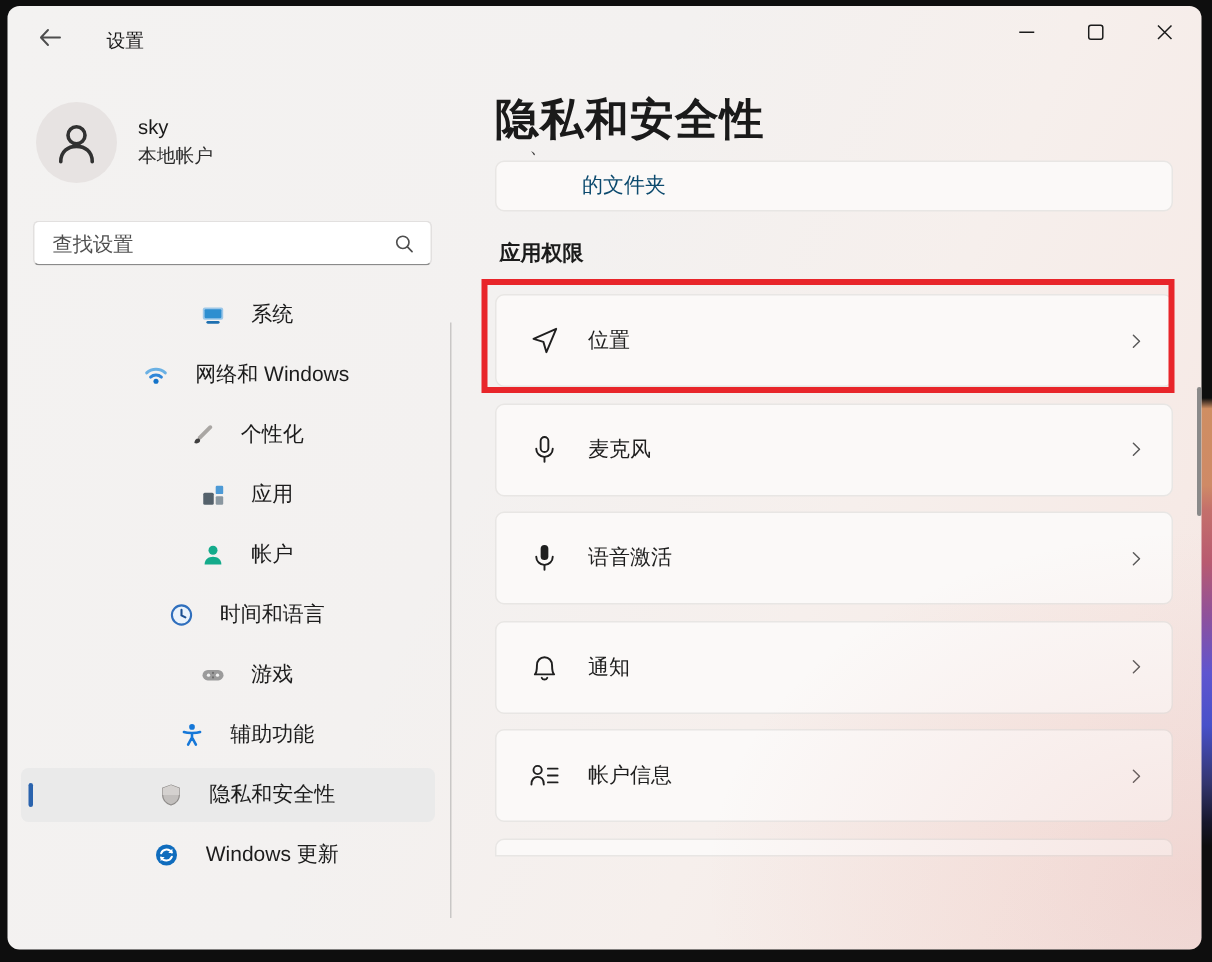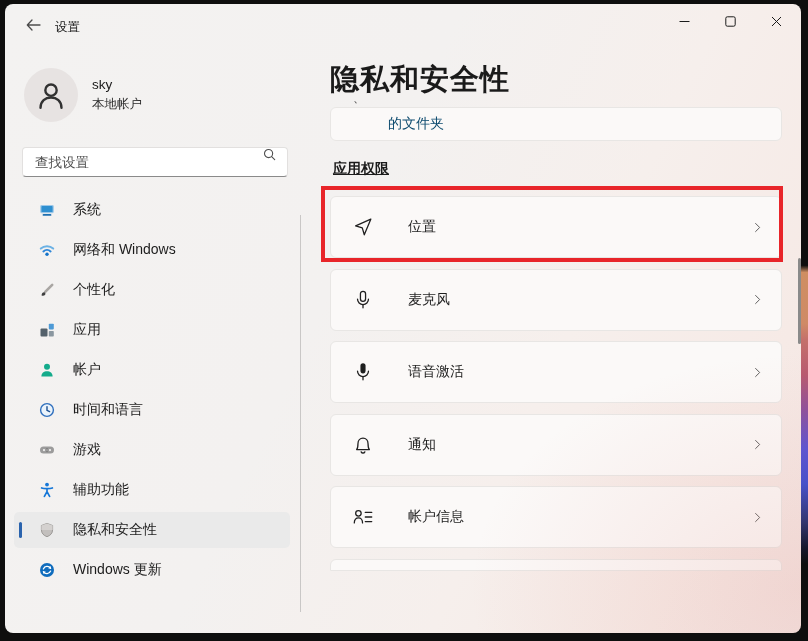--- a/index.html
+++ b/index.html
@@ -21,66 +21,66 @@
     background:linear-gradient(115deg,#f3f2f1 0%,#f3f1f0 42%,#f6efec 66%,#f6eae6 86%,#f3e5e3 100%);
     border-radius:8px; overflow:hidden; }
   #window::after { content:""; position:absolute; right:0; bottom:0; width:360px; height:300px;
     background:radial-gradient(ellipse at 100% 85%, rgba(226,148,138,0.20), rgba(226,148,138,0) 65%);
     pointer-events:none; }
 
   
   .titlebar { position:absolute; left:0; top:0; width:100%; height:44px; }
   .back-btn { position:absolute; left:13px; top:8px; width:30px; height:26px; display:flex;
     align-items:center; justify-content:center; color:#4d4d4d; font-size:16px; cursor:pointer; }
-  .win-title { position:absolute; left:50px; top:15px; font-size:12.5px; color:#191919; }
+  .win-title { position:absolute; left:66px; top:15px; font-size:12.5px; color:#191919; }
   .win-controls { position:absolute; right:2px; top:0; display:flex; }
   .win-btn { width:46px; height:34px; display:flex; align-items:center; justify-content:center; }
   .win-btn svg { display:block; }
 
   
   .avatar { position:absolute; left:19px; top:64px; width:54px; height:54px; border-radius:50%;
     background:#e7e3e2; display:flex; align-items:center; justify-content:center; }
   .user-name { position:absolute; left:87px; top:73px; font-size:13.5px; font-weight:normal; color:#191919; }
   .user-type { position:absolute; left:87px; top:92px; font-size:12.5px; color:#2b2b2b; }
 
   .searchbox { position:absolute; left:17px; top:143px; width:266px; height:30px; background:#ffffff;
     border:1px solid #e2e0df; border-bottom-color:#8a8a8a; border-radius:4px;
-    display:flex; }
+    display:flex; align-items:center; }
   .searchbox input { flex:1; border:none; outline:none; background:transparent; padding:0 8px 0 12px;
     font-size:13.5px; color:#333; font-family:"Liberation Sans","DejaVu Sans",sans-serif; }
   .searchbox input::placeholder { color:#4f4f4f; opacity:1; }
   .search-glyph { margin-right:11px; display:flex; }
 
   .nav { position:absolute; left:9px; top:188px; width:276px; display:flex; flex-direction:column; gap:4px; }
   .nav-item { position:relative; height:36px; border-radius:5px; display:flex; align-items:center;
-    padding-left:25px; gap:18px; cursor:pointer; }
+    padding-left:25px; gap:18px; cursor:pointer;justify-content:center; }
   .nav-item .ic { width:16px; height:16px; flex:0 0 16px; display:flex; }
   .nav-item .lbl { font-size:14px; color:#1c1c1c; white-space:nowrap; }
   .nav-item.selected { background:#eaeaea; }
   .nav-item.selected::before { content:""; position:absolute; left:5px; top:10px; width:3px; height:16px;
     border-radius:2px; background:#2a63ad; }
 
   .side-divider { position:absolute; left:295px; top:211px; width:1px; height:397px; background:#c9c7c6; }
 
   
   .page-title { position:absolute; left:325px; top:56px; font-size:29px; font-weight:600; color:#1a1a1a;
     letter-spacing:1px; }
   .stray-mark { position:absolute; left:348px; top:86px; font-size:12px; color:#3a3a3a; }
 
   .clipped-card { position:absolute; left:325px; top:103px; width:452px; height:34px;
     background:#fbf9f8; border:1px solid #e8e6e4; border-radius:6px; display:flex; align-items:center; }
   .clipped-card .frag { padding-left:57px; font-size:14px; color:#0c4a6e;text-align:right; }
 
-  .section-title { position:absolute; left:328px; top:156px; font-size:14px; font-weight:600; color:#1b1b1b;text-decoration:underline; }
+  .section-title { position:absolute; left:328px; top:156px; font-size:14px; font-weight:600; color:#1b1b1b; }
 
   .cards { position:absolute; left:325px; top:192px; width:452px; display:flex; flex-direction:column; gap:10.5px; }
   .perm-card { height:62px; background:#fbf9f8; border:1px solid #e8e6e4; border-radius:6px;
     display:flex; align-items:center; cursor:pointer; }
   .perm-card .p-ic { width:22px; height:22px; margin-left:21px; display:flex; }
-  .perm-card .p-lbl { margin-left:34px; font-size:14px; color:#1f1f1f; }
+  .perm-card .p-lbl { margin-left:18px; font-size:14px; color:#1f1f1f; }
   .perm-card .chev { margin-left:auto; margin-right:17px; display:flex; }
   .partial-next { height:12px; background:#fbf9f8; border:1px solid #e8e6e4; border-radius:6px 6px 0 0; }
 
   .red-box { position:absolute; left:316px; top:182px; width:462px; height:76px;
     border:4px solid #e8252a; pointer-events:none; z-index:5; }
 
   .v-scrollbar { position:absolute; left:793px; top:254px; width:3px; height:86px; background:#8a8a8a;
     border-radius:2px; cursor:pointer; }
 </style>
 </head>

